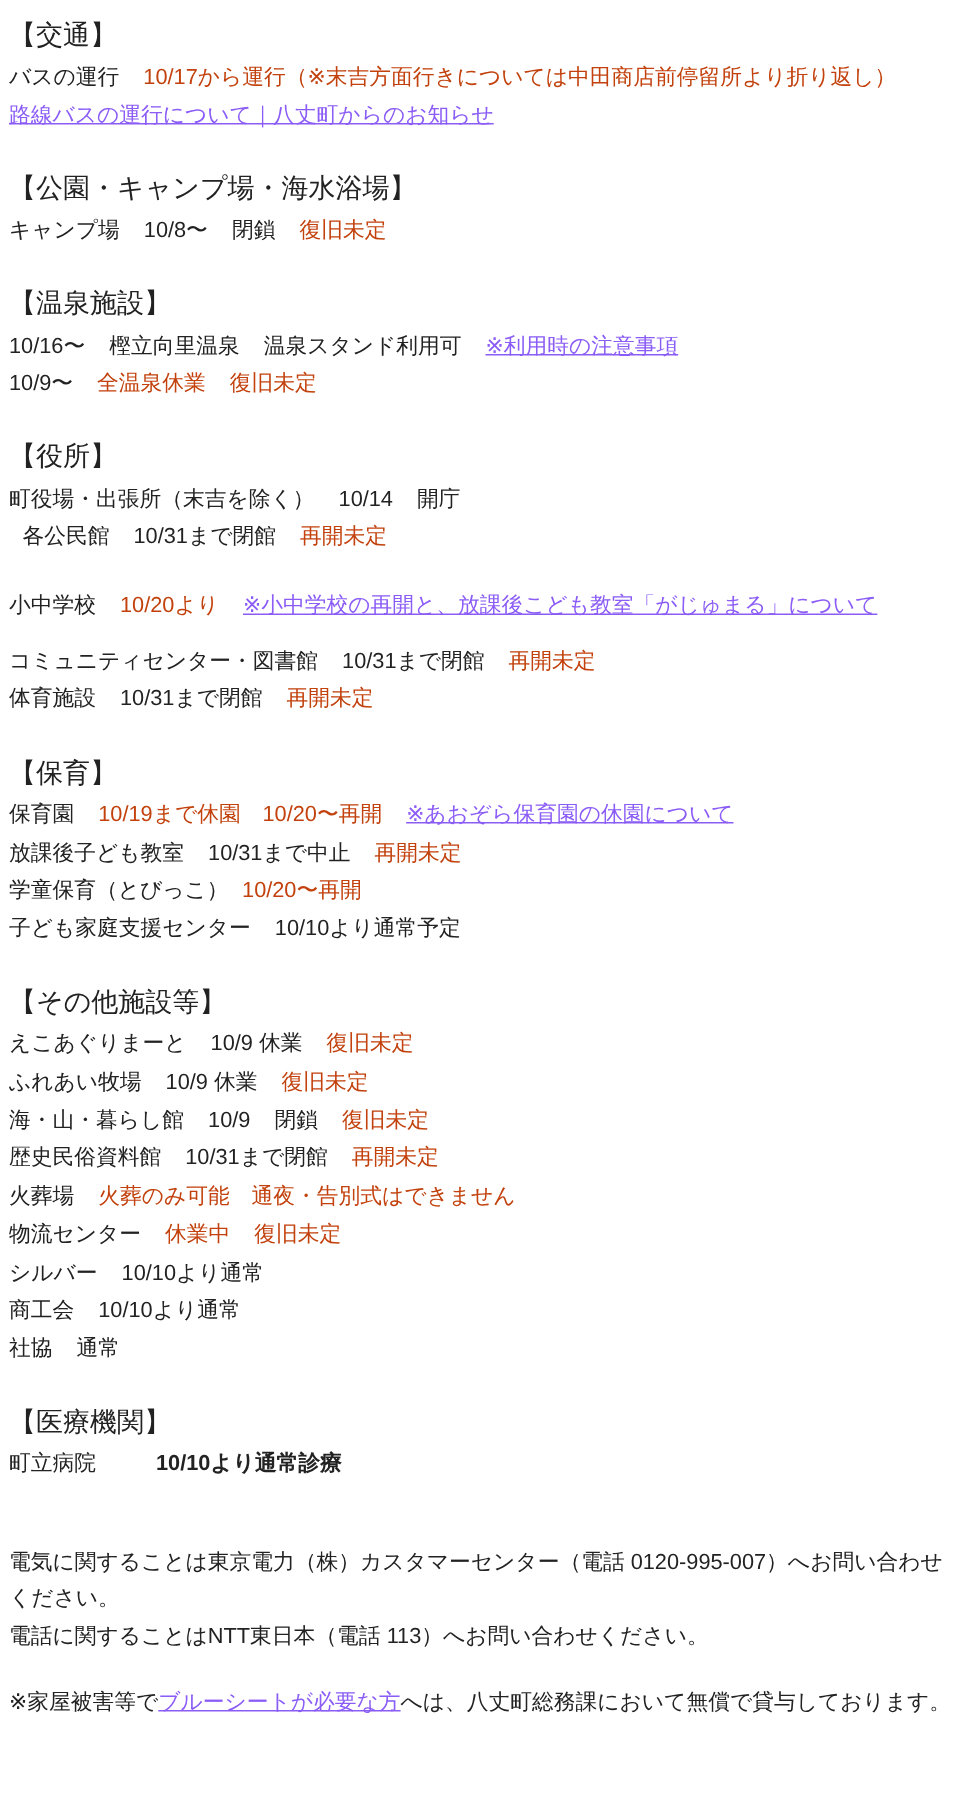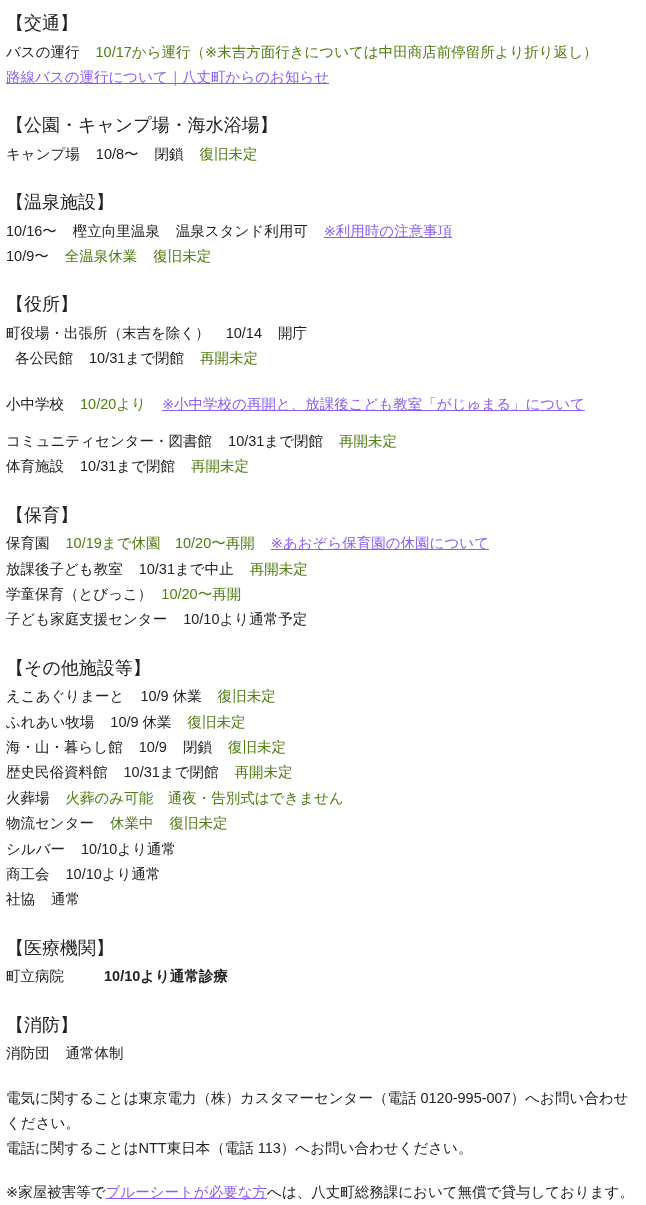--- a/index.html
+++ b/index.html
@@ -28,21 +28,21 @@
     line-height: 1.75;
   }
   .line {
     margin: 0;
     line-height: 1.75;
     white-space: normal;
   }
   .line.wrap { line-height: 1.7; }
   .gap { height: 20px; }
   .gap-sm { height: 12px; }
-  .red { color: #4d7c0f; }
+  .red { color: #c2410c; }
   .link {
     color: #8b5cf6;
     text-decoration: underline;
     cursor: pointer;
   }
   .bold { font-weight: 700; margin-left: 24px; }
   .sp { display: inline-block; width: 9px; }
   .sp-lg { display: inline-block; width: 16px; }
 </style>
 </head>
@@ -163,26 +163,20 @@
 
   <div class="section">
     <p class="section-head">【医療機関】</p>
     <p class="line">
       <span>町立病院</span><span class="sp-lg"></span><span class="bold">10/10より通常診療</span>
     </p>
   </div>
 
   <div class="gap"></div>
 
-  <div class="section">
-    <p class="section-head">【消防】</p>
-    <p class="line">
-      <span>消防団</span><span class="sp-lg"></span><span>通常体制</span>
-    </p>
-  </div>
 
   <div class="gap"></div>
 
   <div class="section">
     <p class="line wrap">電気に関することは東京電力（株）カスタマーセンター（電話 0120-995-007）へお問い合わせください。</p>
     <p class="line wrap">電話に関することはNTT東日本（電話 113）へお問い合わせください。</p>
   </div>
 
   <div class="gap"></div>
 

